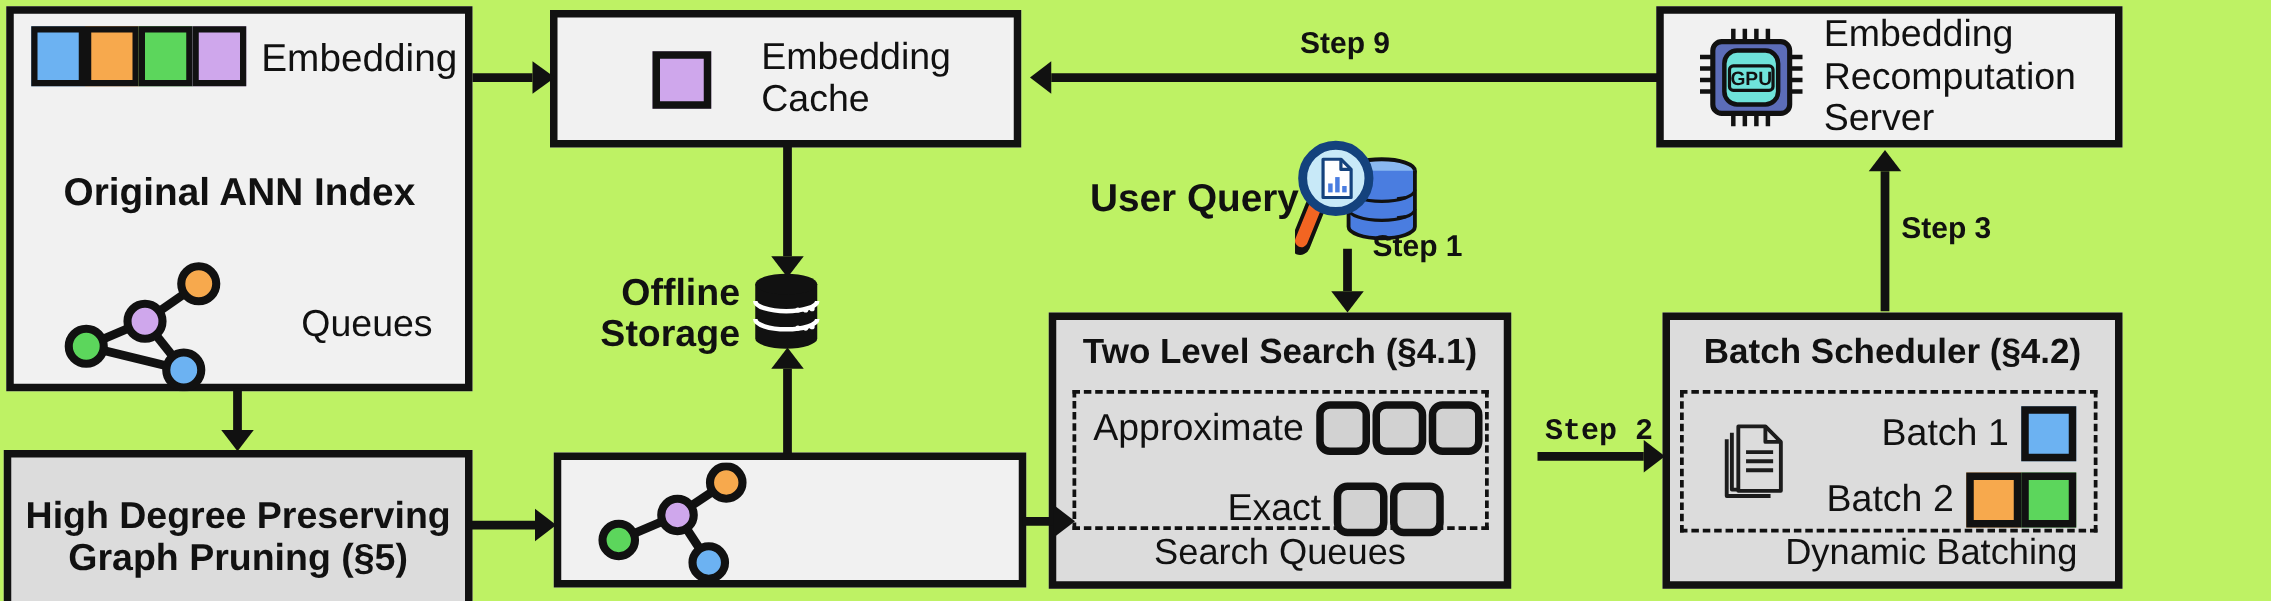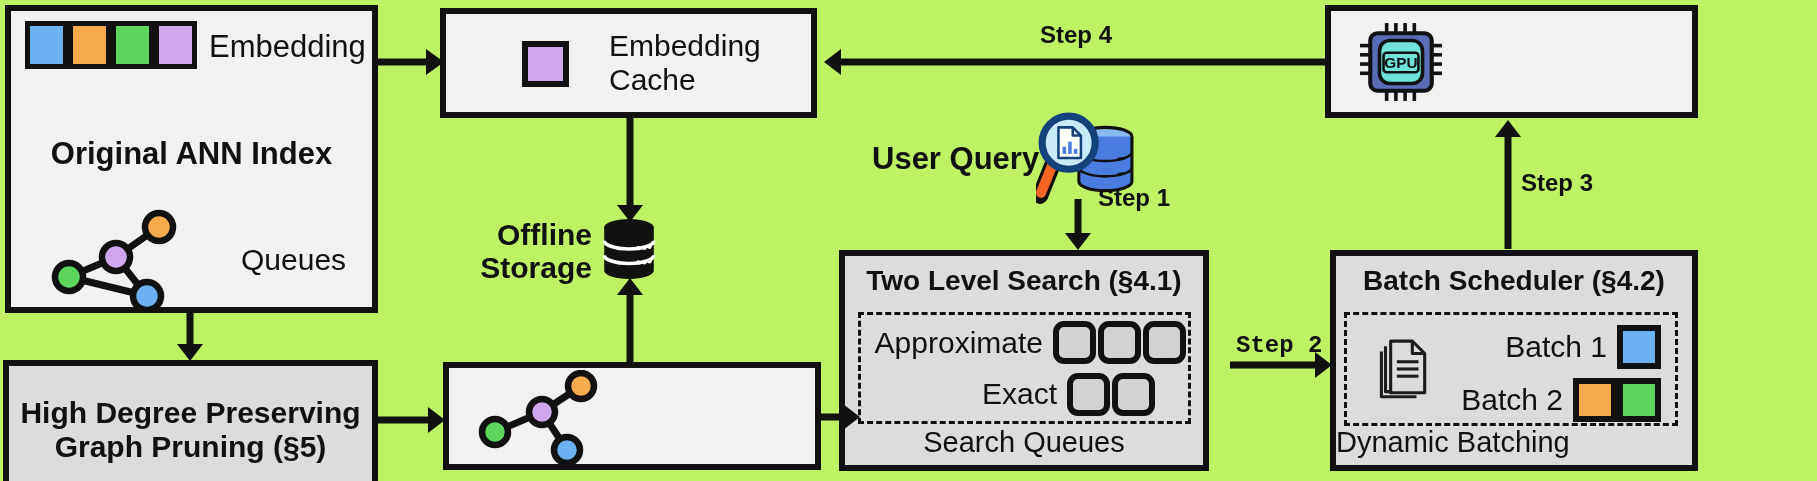--- a/index.html
+++ b/index.html
@@ -86,20 +86,21 @@
         <line x1="76" y1="24" x2="86" y2="24"></line>
           <line x1="76" y1="33" x2="86" y2="33"></line>
         <line x1="76" y1="42" x2="86" y2="42"></line>
           <line x1="76" y1="51" x2="86" y2="51"></line>
       </g>
       <rect x="16" y="12" width="60" height="56" rx="7" style="fill:var(--c-chip-body)" stroke="#111" stroke-width="4"></rect>
       <rect x="25" y="19" width="42" height="42" rx="10" style="fill:var(--c-chip-core)" stroke="#111" stroke-width="3.5"></rect>
       <rect x="29" y="31" width="34" height="19" rx="3" fill="none" stroke="#111" stroke-width="2.5"></rect>
       <text x="46" y="46" text-anchor="middle" font-size="15" font-weight="bold" fill="#111" font-family="Liberation Sans, sans-serif">GPU</text>
     </svg>
+    <div class="abs lbl vcenter" style="left:128px;top:0;height:101px;width:240px;font-size:30px;line-height:1.12;">Embedding Recomputation Server</div>
   </div>
 
   <div class="abs lbl bold" style="left:450px;top:218px;width:142px;text-align:right;font-size:30px;line-height:1.1;">Offline Storage</div>
   <svg class="abs" style="left:602px;top:218px;" width="54" height="62" viewBox="0 0 52 60">
     <path d="M2,9 V51 A24,8 0 0 0 50,51 V9 Z" fill="#111"></path>
     <ellipse cx="26" cy="9" rx="24" ry="8" fill="#111"></ellipse>
     <path d="M2,22 A24,8 0 0 0 50,22" fill="none" stroke="#ffffff" stroke-width="3.5"></path>
     <path d="M2,36 A24,8 0 0 0 50,36" fill="none" stroke="#ffffff" stroke-width="3.5"></path>
     <circle cx="35" cy="29" r="2" fill="#fff"></circle>
       <circle cx="41" cy="29" r="2" fill="#fff"></circle>
@@ -131,21 +132,21 @@
     <div class="bold" style="margin-top:9px;text-align:center;font-size:28px;">Two Level Search (§4.1)</div>
     <div class="dashed" style="left:13px;top:56px;width:333px;height:112px;">
       <div class="row-line" style="height:53px;margin-top:1px;">
         <div style="width:196px;text-align:right;font-size:30px;">Approximate</div>
         <div class="row-line" style="margin-left:10px;">
             <div class="sq queue-sq"></div>
             <div class="sq queue-sq"></div>
             <div class="sq queue-sq"></div>
           </div>
       </div>
-      <div class="row-line" style="height:50px;">
+      <div class="row-line" style="height:50px;margin-top:13px;">
         <div style="width:196px;text-align:right;font-size:30px;">Exact</div>
         <div class="row-line" style="margin-left:10px;">
             <div class="sq queue-sq"></div>
             <div class="sq queue-sq"></div>
           </div>
       </div>
     </div>
     <div class="abs" style="left:0;bottom:6px;width:358px;text-align:center;font-size:29px;">Search Queues</div>
   </div>
 
@@ -172,21 +173,21 @@
         </div>
         <div class="row-line" style="justify-content:flex-end;height:51px;margin-top:2px;">
           <div style="font-size:30px;margin-right:10px;">Batch 2</div>
           <div class="row-line">
               <div class="sq batch-sq" style="background: rgb(247, 169, 77);"></div>
               <div class="sq batch-sq" style="background: rgb(92, 214, 92);"></div>
             </div>
         </div>
       </div>
     </div>
-    <div class="abs" style="left:0;bottom:6px;width:356px;font-size:29px;">Dynamic Batching</div>
+    <div class="abs" style="left:0;bottom:6px;width:356px;text-align:center;font-size:29px;padding-left:31px;">Dynamic Batching</div>
   </div>
 
   <div class="box bg-dark vcenter" style="left:3px;top:360px;width:375px;height:140px;justify-content:center;">
     <div class="bold lbl" style="text-align:center;font-size:30px;line-height:1.12;width:350px;">High Degree Preserving Graph Pruning (§5)</div>
   </div>
 
   <div class="box bg-light" style="left:443px;top:362px;width:378px;height:108px;">
     <svg class="abs" style="left:12px;top:2px;" width="150" height="94" viewBox="0 0 150 94">
       <g stroke="#111" stroke-width="7">
         <line x1="34" y1="62" x2="81" y2="42"></line>
@@ -198,21 +199,21 @@
         <circle cx="34" cy="62" r="13" style="fill:var(--c-green)"></circle>
         <circle cx="106" cy="80" r="13" style="fill:var(--c-blue)"></circle>
         <circle cx="81" cy="42" r="13" style="fill:var(--c-purple)"></circle>
       </g>
     </svg>
   </div>
 
   <div class="step-label" style="left:1098px;top:184px;">Step 1</div>
   <div class="step-label" style="left:1236px;top:332px;font-family:Liberation Mono, monospace;">Step 2</div>
   <div class="step-label" style="left:1521px;top:169px;">Step 3</div>
-  <div class="step-label" style="left:1016px;top:21px;width:120px;text-align:center;">Step 4</div>
+  <div class="step-label" style="left:1016px;top:21px;width:120px;text-align:center;">Step 9</div>
 
   <svg id="arrow-layer">
     <g>
       <line x1="378" y1="62" x2="426" y2="62"></line>
         <polygon points="426,49 426,75 444,62"></polygon>
     </g>
     <g>
       <line x1="190" y1="311" x2="190" y2="344"></line>
         <polygon points="177,344 203,344 190,361"></polygon>
     </g>

